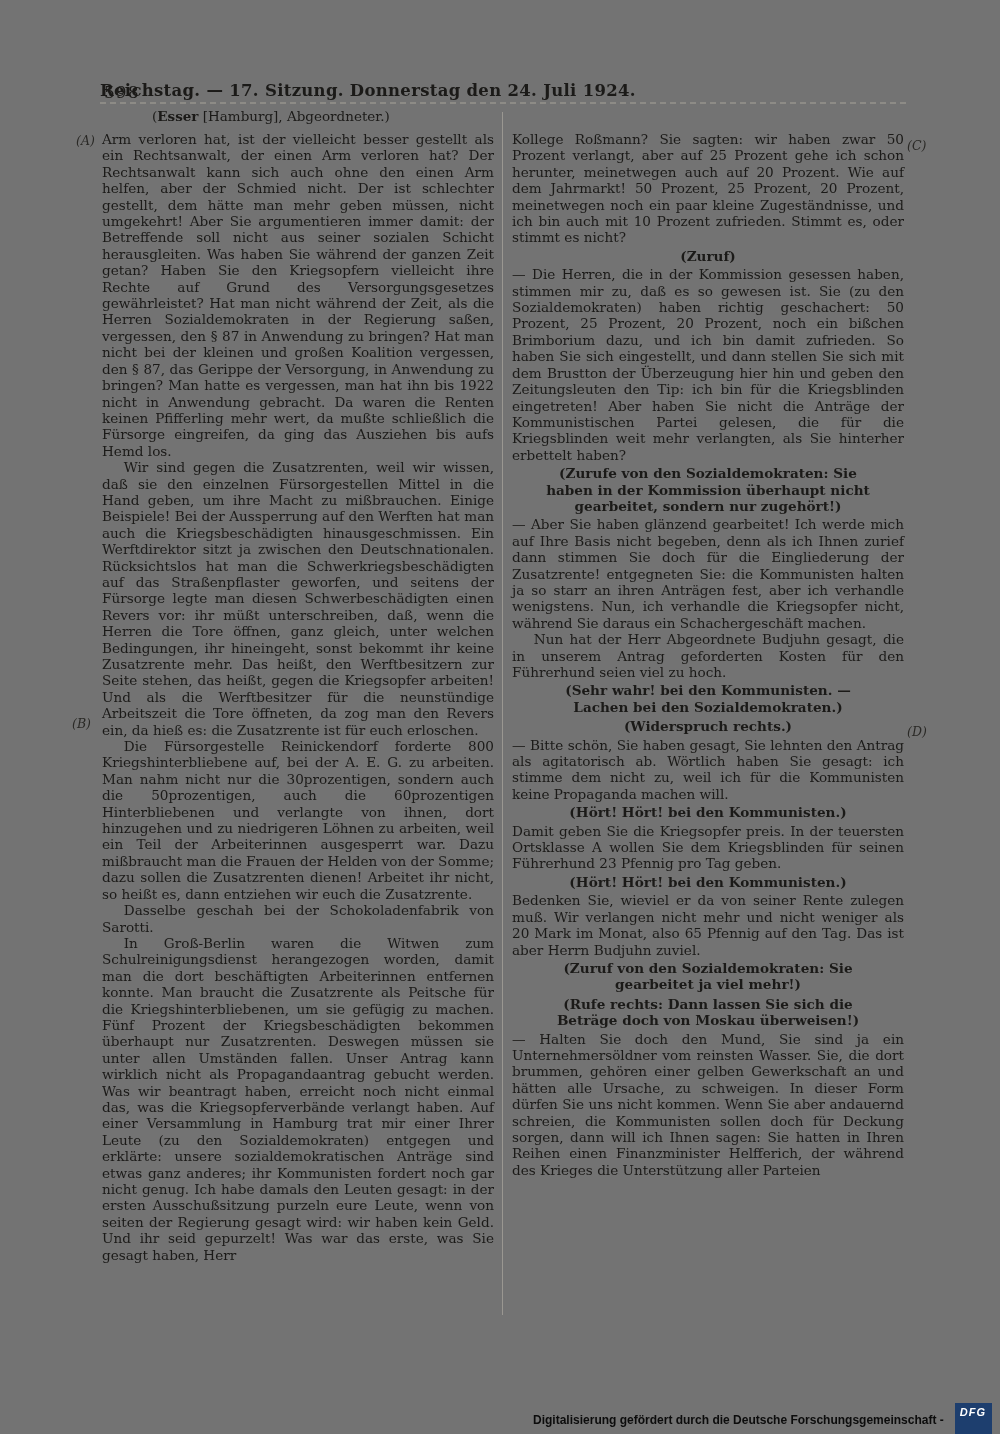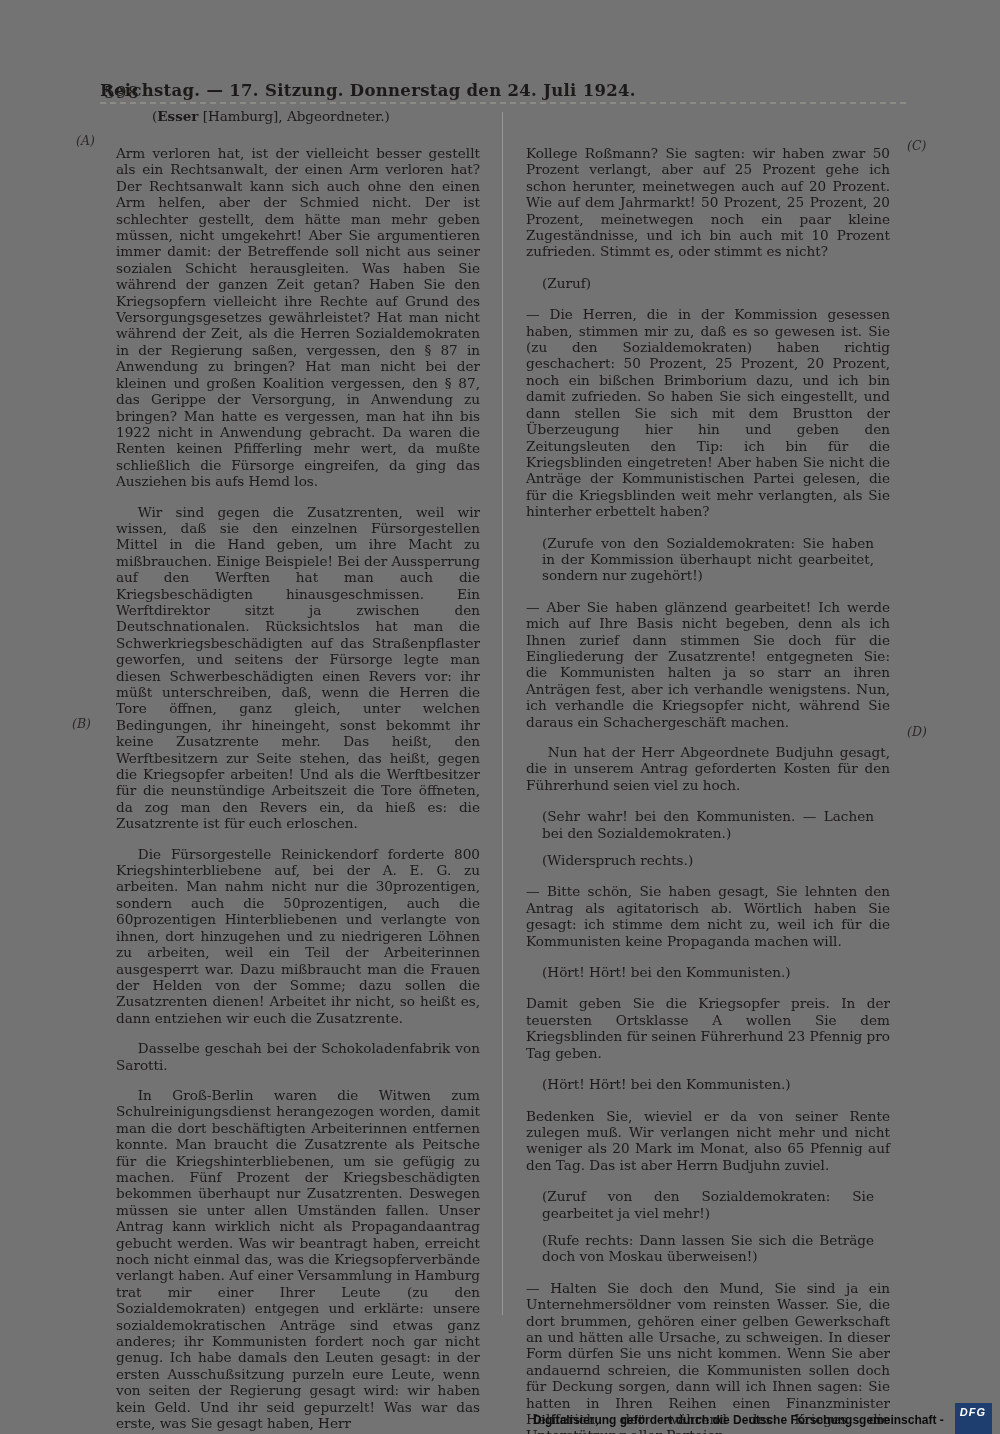--- a/index.html
+++ b/index.html
@@ -19,24 +19,24 @@
 
   
   .speaker-line{position:absolute;left:108px;top:108px;font-size:13.5px;white-space:nowrap;margin-left:44px;}
   .speaker-line .b{font-weight:bold;}
 
   
   .col{position:absolute;top:131px;width:392px;font-size:13.6px;line-height:16.4px;
        text-align:justify;hyphens:auto;}
   .col-left{left:102px;}
   .col-right{left:512px;}
-  .para{margin:14px;}
+  .para{margin:0;}
   .p-indent{text-indent:1.6em;}
   .p-flush{text-indent:0;}
-  .p-center{text-indent:0;padding:1px 30px;margin:9px 0;}
+  .p-center{text-align:center;text-indent:0;padding:1px 30px;margin:1px 0;font-weight:bold;}
 
   
   .margin-letter{position:absolute;font-size:12.5px;font-style:italic;color:#2a2926;}
   .ml-a{left:76px;top:133px;}
   .ml-b{left:72px;top:716px;}
   .ml-c{left:907px;top:138px;}
   .ml-d{left:907px;top:724px;}
 
   
   .footer{position:absolute;left:0;top:1403px;width:992px;text-align:right;

